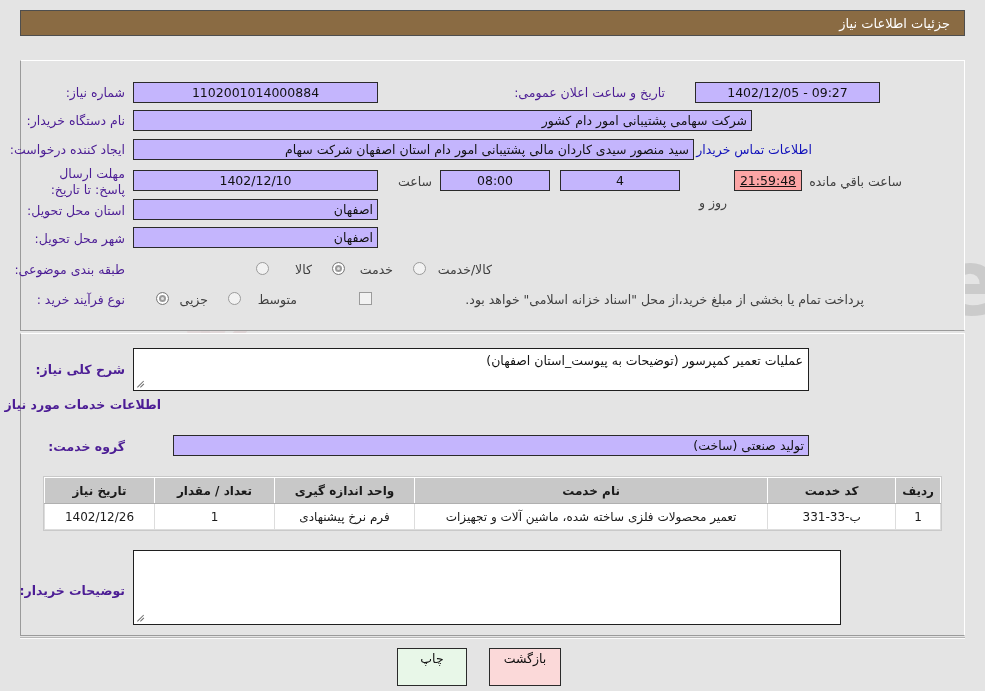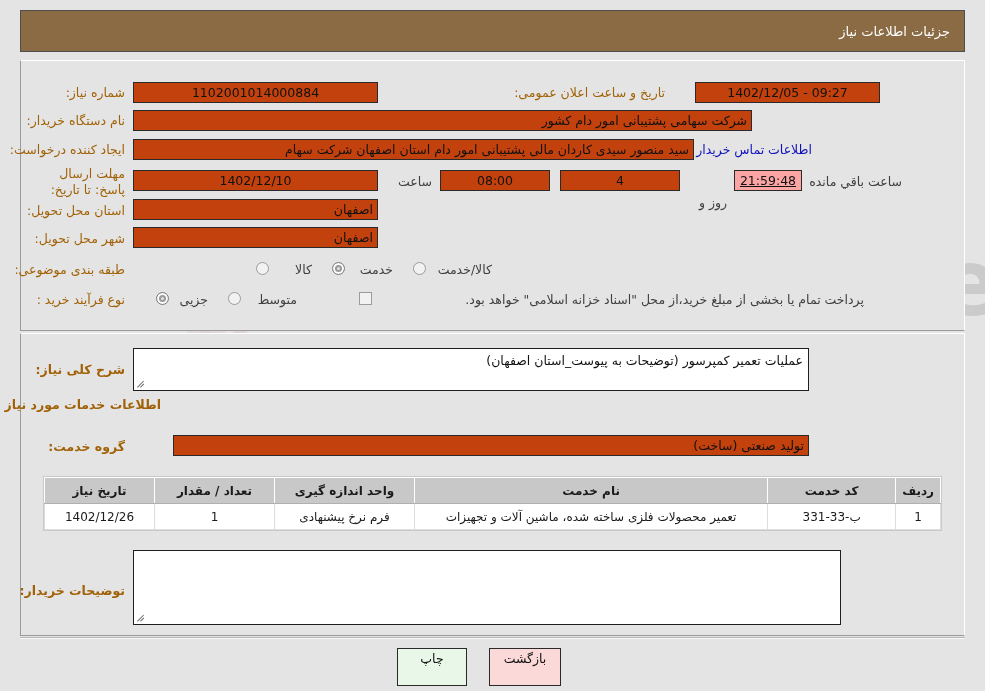--- a/index.html
+++ b/index.html
@@ -26,21 +26,21 @@
     width: 985px; height: 260px;
     pointer-events: none;
     z-index: 0;
     opacity: 1;
   }
 
   
   .title-bar {
     position: absolute;
     left: 20px; top: 10px;
-    width: 945px; height: 42px;
+    width: 945px; height: 26px;
     background: #8a6b43;
     border: 1px solid #4e4e4e;
     color: #ffffff;
     font-size: 13px;
     display: flex;
     align-items: center;
     justify-content: flex-start;
     padding: 0 14px;
     z-index: 2;
   }
@@ -62,31 +62,31 @@
     left: 20px; width: 945px; height: 0;
     border-top: 1px solid #b6b6b6;
     border-bottom: 1px solid #fbfbfb;
     z-index: 2;
   }
 
   
   .lbl {
     position: absolute;
     font-size: 12.5px;
-    color: #a16207;
+    color: #4c1d95;
     white-space: nowrap;
     line-height: 15px;
     text-align: right;
     z-index: 3;
   }
   .lbl-b { font-weight: bold; }
 
   .fld {
     position: absolute;
-    background: #c2410c;
+    background: #c4b5fd;
     border: 1px solid #2a2a2a;
     font-size: 12.5px;
     color: #111111;
     line-height: 19px;
     padding: 0 4px;
     white-space: nowrap;
     overflow: hidden;
     text-align: center;
     z-index: 3;
   }

